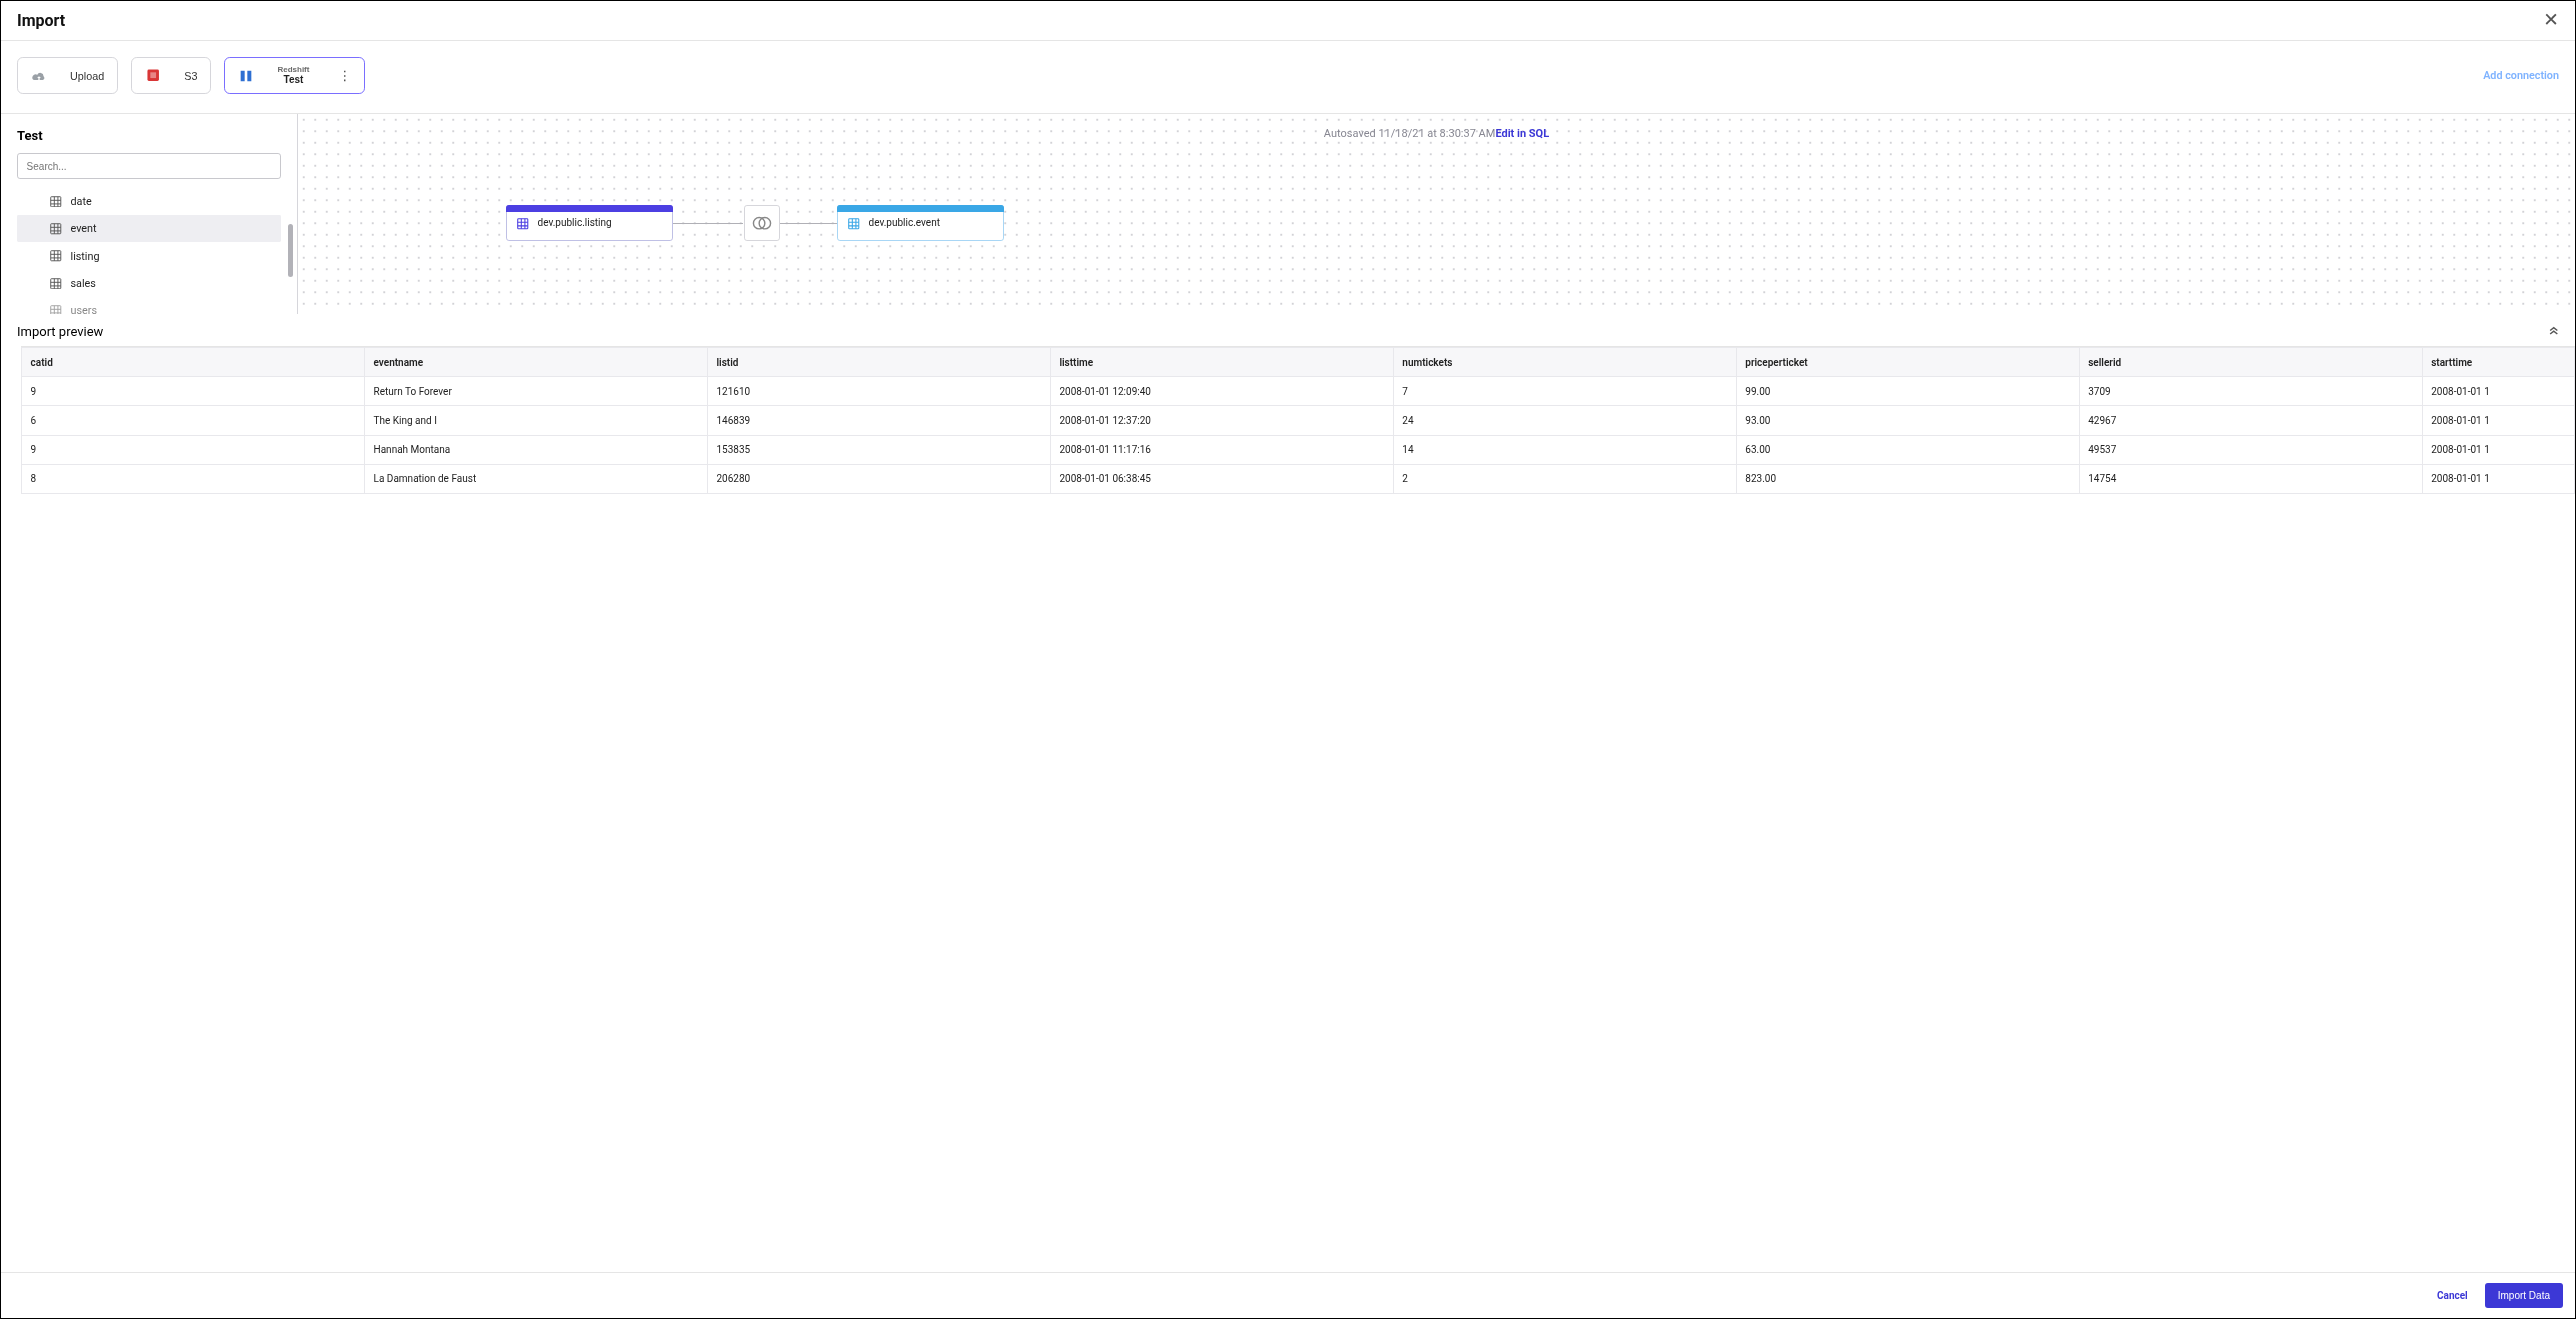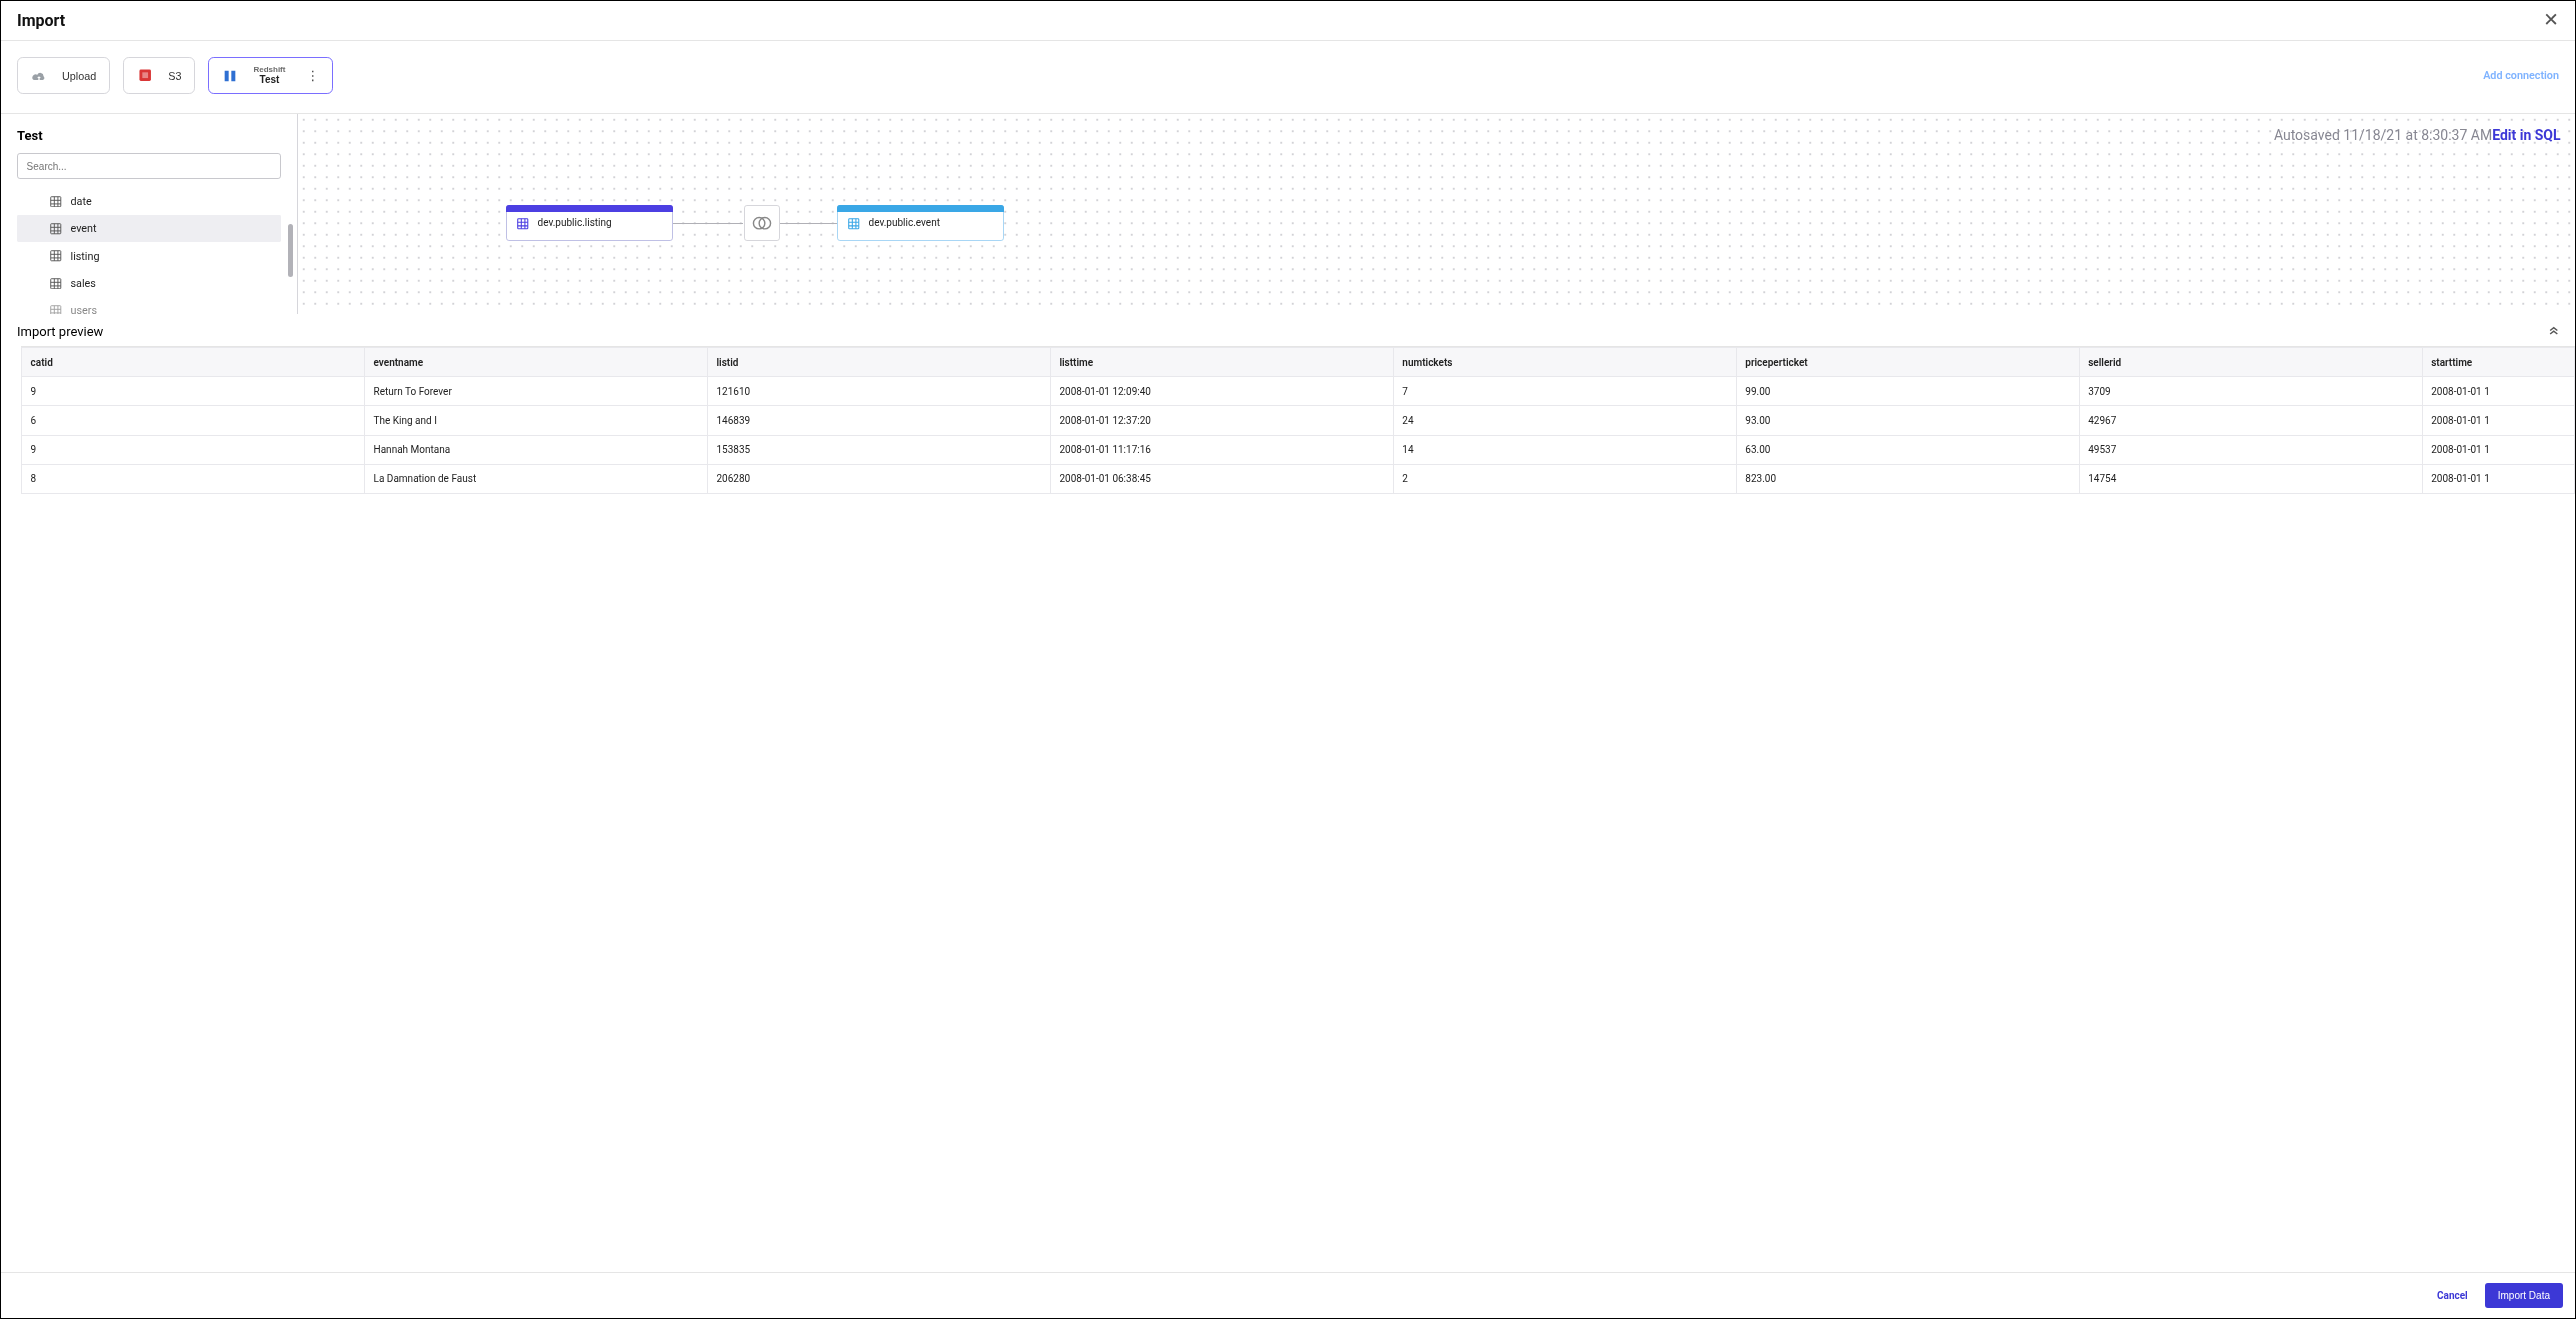--- a/index.html
+++ b/index.html
@@ -7,21 +7,21 @@
   body { display: flex; flex-direction: column; border: 1.4px solid #000; height: 100vh; overflow: hidden; }
 
   
   .header { display: flex; align-items: center; justify-content: space-between; padding: 10px 16px; border-bottom: 0.7px solid #e5e5e5; }
   .header h1 { font-size: 16px; font-weight: 700; color: #111; }
   .close-btn { font-size: 18.7px; color: #555; cursor: pointer; background: none; border: none; line-height: 1; }
 
   
   .source-bar { display: flex; align-items: center; justify-content: space-between; padding: 16px 16px 18.7px 16px; border-bottom: 0.7px solid #e5e5e5; }
   .source-buttons { display: flex; gap: 13px; }
-  .src-btn { display: flex; align-items: center; gap: 15px; padding: 7.2px 13px; border: 0.7px solid #d6d6db; border-radius: 5.8px; background: #fff; font-size: 10.8px; color: #333; cursor: pointer; min-height: 36px; }
+  .src-btn { display: flex; align-items: center; gap: 23px; padding: 7.2px 13px; border: 0.7px solid #d6d6db; border-radius: 5.8px; background: #fff; font-size: 10.8px; color: #333; cursor: pointer; min-height: 36px; }
   .src-btn.active { border: 1.4px solid #7a6eff; }
   .src-btn .ic { width: 16px; height: 16px; display: inline-flex; align-items: center; justify-content: center; }
   .src-btn .stack { display:flex; flex-direction:column; line-height:1.15;font-weight:bold; }
   .src-btn .stack .top { font-size: 8px; color: #6b6b6b; }
   .src-btn .stack .bot { font-size: 10px; color: #222; }
   .kebab { font-size: 13px; color: #444; padding-left: 5.8px; }
   .add-conn { color: #7fb3ff; font-size: 10.8px; font-weight: 600; cursor: pointer; }
 
   
   .middle { display: flex; flex: 0 0 auto; height: 200px; }
@@ -29,21 +29,21 @@
   .sidebar h2 { font-size: 13px; font-weight: 700; margin-bottom: 10px; }
   .search { width: 100%; padding: 6.5px 8.6px; border: 0.7px solid #c8c8cd; border-radius: 2.9px; font-size: 10px; color: #555; margin-bottom: 8.6px; }
   .tbl-list { flex:1; overflow: hidden; }
   .tbl-item { display: flex; align-items: center; gap: 9px; padding: 7.2px 10px 7.2px 33px; font-size: 10.8px; color: #222; cursor: pointer; border-radius:1.4px; }
   .tbl-item.selected { background: #eeeef2; }
   .tbl-item .grid-ic { width:11.5px; height:11.5px; color:#555; flex-shrink:0; }
   .tbl-item.cut { opacity:0.55; }
   .scroll-thumb { position:absolute; right:3.6px; top: 55%; width:5px; height:53px; background:#b2b2b8; border-radius:2.9px; }
 
   .canvas { flex:1; position:relative; background-image: radial-gradient(#d2d2d6 0.7px, transparent 0.7px); background-size: 11.5px 11.5px; background-position: 0 0; }
-  .canvas-bar { position:absolute; top:13px; left:14.4px; right:14.4px; display:flex; justify-content:flex-end; font-size:14px; }
+  .canvas-bar { position:absolute; top:13px; left:14.4px; right:14.4px; display:flex; justify-content:center; font-size:11px; }
   .autosave { color:#878792; }
   .editsql { color:#3c38d6; font-weight:700; cursor:pointer; }
 
   .node { position:absolute; top:91px; width:167px; height:36px; background:#fff; border:0.7px solid #bfc0e5; border-radius:2.9px; display:flex; align-items:center; gap:9px; padding: 0 10px; font-size:10px; color:#222; }
   .node .cap { position:absolute; top:-0.7px; left:-0.7px; right:-0.7px; height:6.5px; border-radius:2.9px 2.9px 0 0; }
   .node.a { left: 208px; }
   .node.a .cap { background:#4c3fe2; }
   .node.a svg { color:#4c3fe2; }
   .node.b { left: 539px; border-color:#a8d6f5; }
   .node.b .cap { background:#3aa7e6; }

